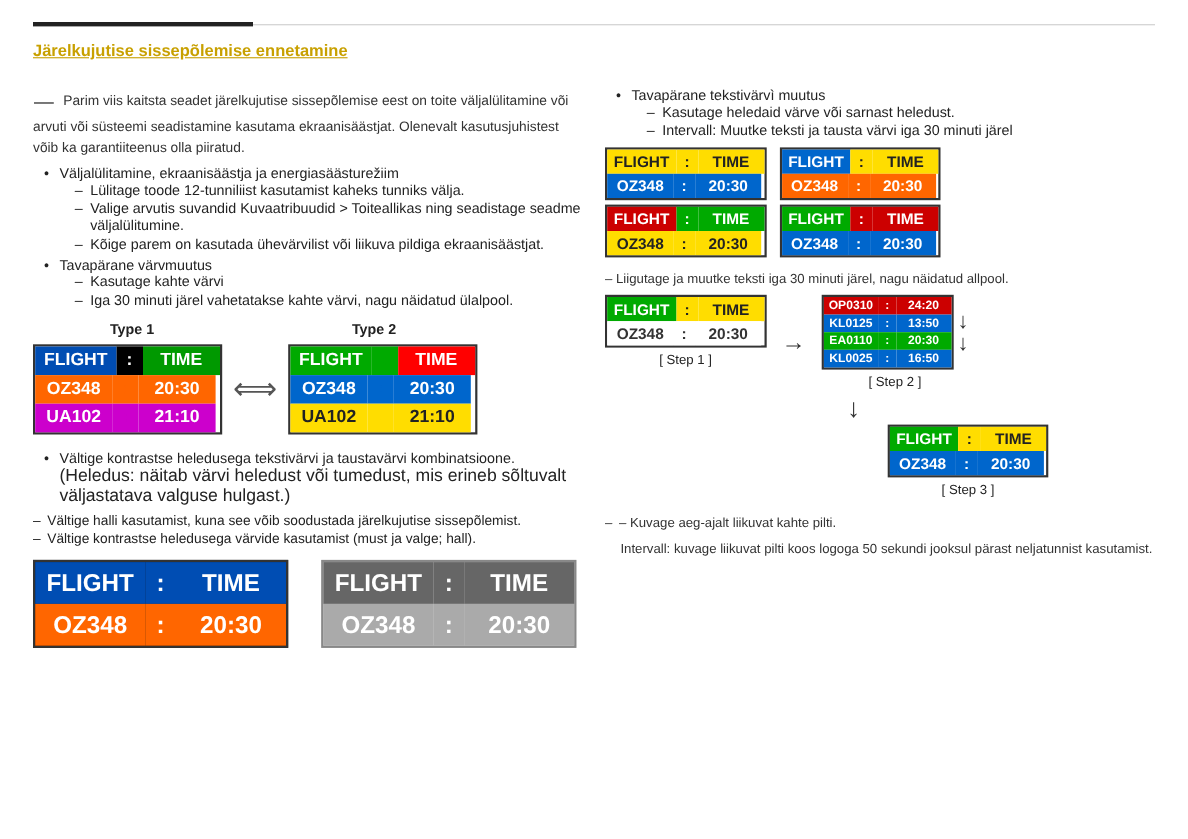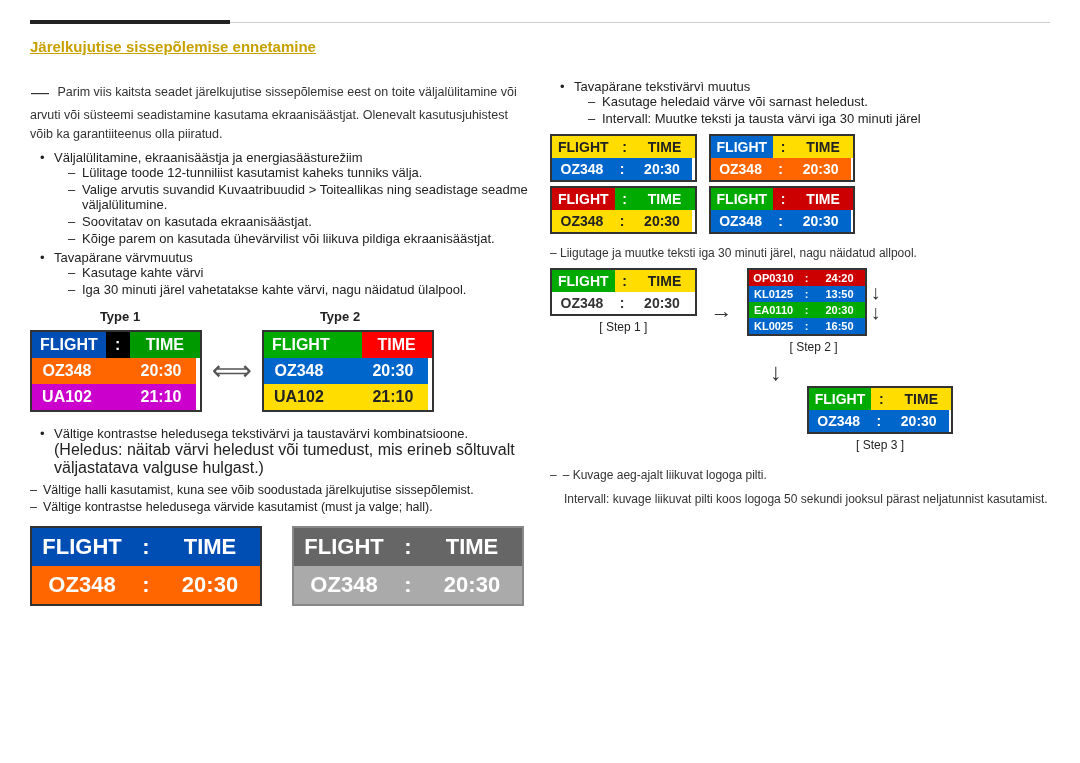--- a/index.html
+++ b/index.html
@@ -323,21 +323,20 @@
       <span style="display:inline-block; width:20px; text-align:center; font-size:18px; vertical-align:middle; margin-right:4px;">—</span>
       <span>Parim viis kaitsta seadet järelkujutise sissepõlemise eest on toite väljalülitamine või arvuti või süsteemi seadistamine kasutama ekraanisäästjat. Olenevalt kasutusjuhistest võib ka garantiiteenus olla piiratud.</span>
     </div>
 
     <ul class="custom-ul" style="margin-top:6px;">
       <li>
         <span>Väljalülitamine, ekraanisäästja ja energiasäästurežiim</span>
         <ul>
           <li><span>Lülitage toode 12-tunniliist kasutamist kaheks tunniks välja.</span></li>
           <li><span>Valige arvutis suvandid Kuvaatribuudid &gt; Toiteallikas ning seadistage seadme väljalülitumine.</span></li>
-          <li><span>Soovitatav on kasutada ekraanisäästjat.</span></li>
           <li><span>Kõige parem on kasutada ühevärvilist või liikuva pildiga ekraanisäästjat.</span></li>
         </ul>
       </li>
       <li>
         <span>Tavapärane värvmuutus</span>
         <ul>
           <li><span>Kasutage kahte värvi</span></li>
           <li><span>Iga 30 minuti järel vahetatakse kahte värvi, nagu näidatud ülalpool.</span></li>
         </ul>
       </li>
@@ -576,19 +575,19 @@
           <div class="fb-cell r-step3-oz">OZ348</div>
           <div class="fb-sep r-step3-oz-sep">:</div>
           <div class="fb-cell r-step3-oz">20:30</div>
         </div>
       </div>
       <div class="step-label">[ Step 3 ]</div>
     </div>
 
     <div style="margin-top:14px;">
       <div class="right-dash-note">
-        <span style="margin-right:6px;">–</span><span>– Kuvage aeg-ajalt liikuvat logoga pilti.</span>
+        <span style="margin-right:6px;">–</span><span>– Kuvage aeg-ajalt liikuvat kahte pilti.</span>
       </div>
       <div class="right-dash-note" style="padding-left:14px;">Intervall: kuvage liikuvat pilti koos logoga 50 sekundi jooksul pärast neljatunnist kasutamist.</div>
     </div>
 
   </div>
 </div>
 
 </body></html>

